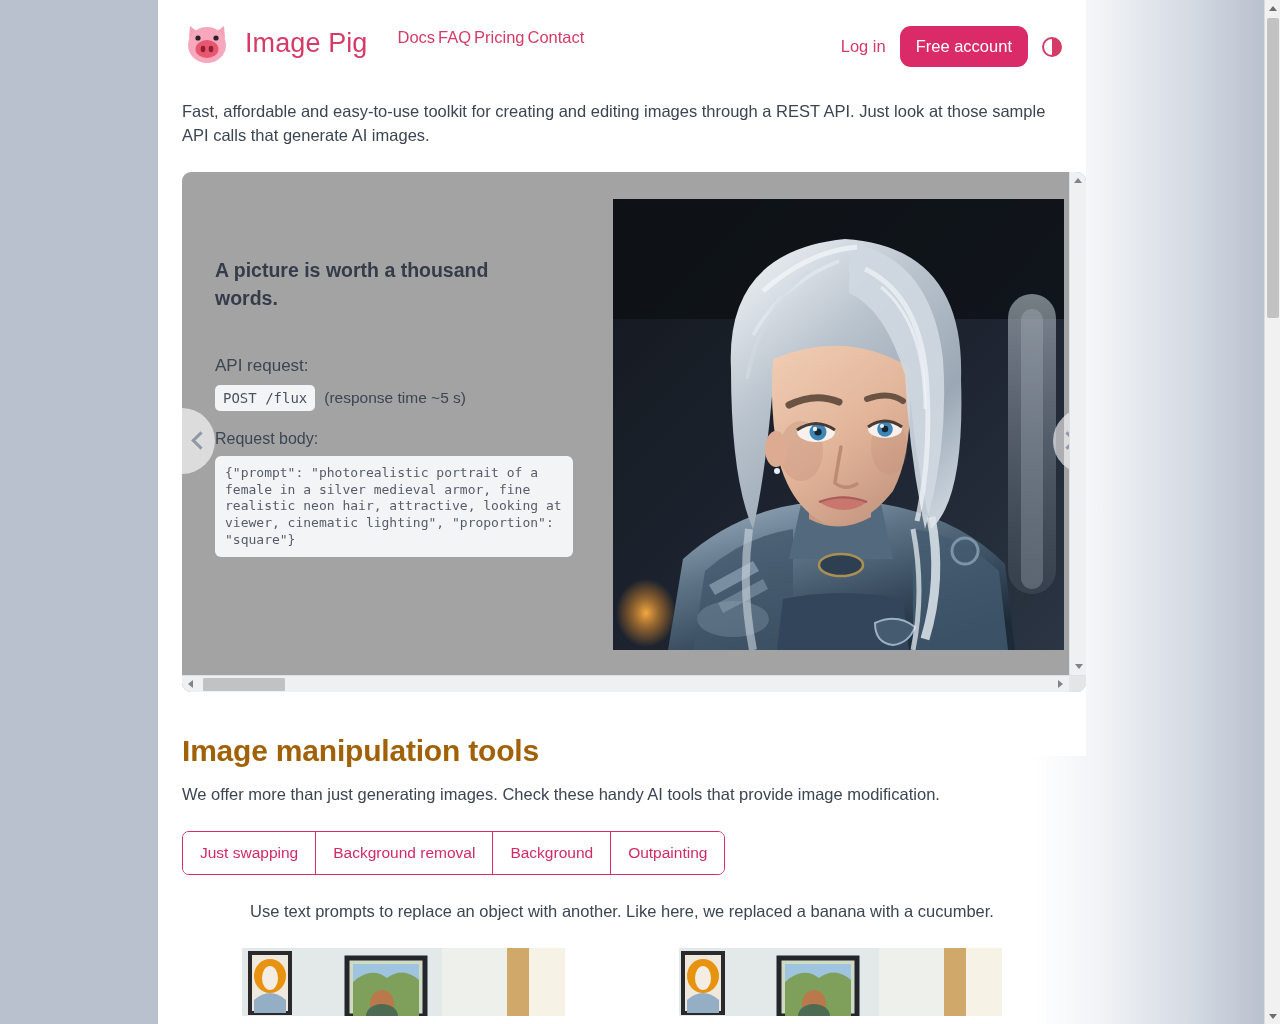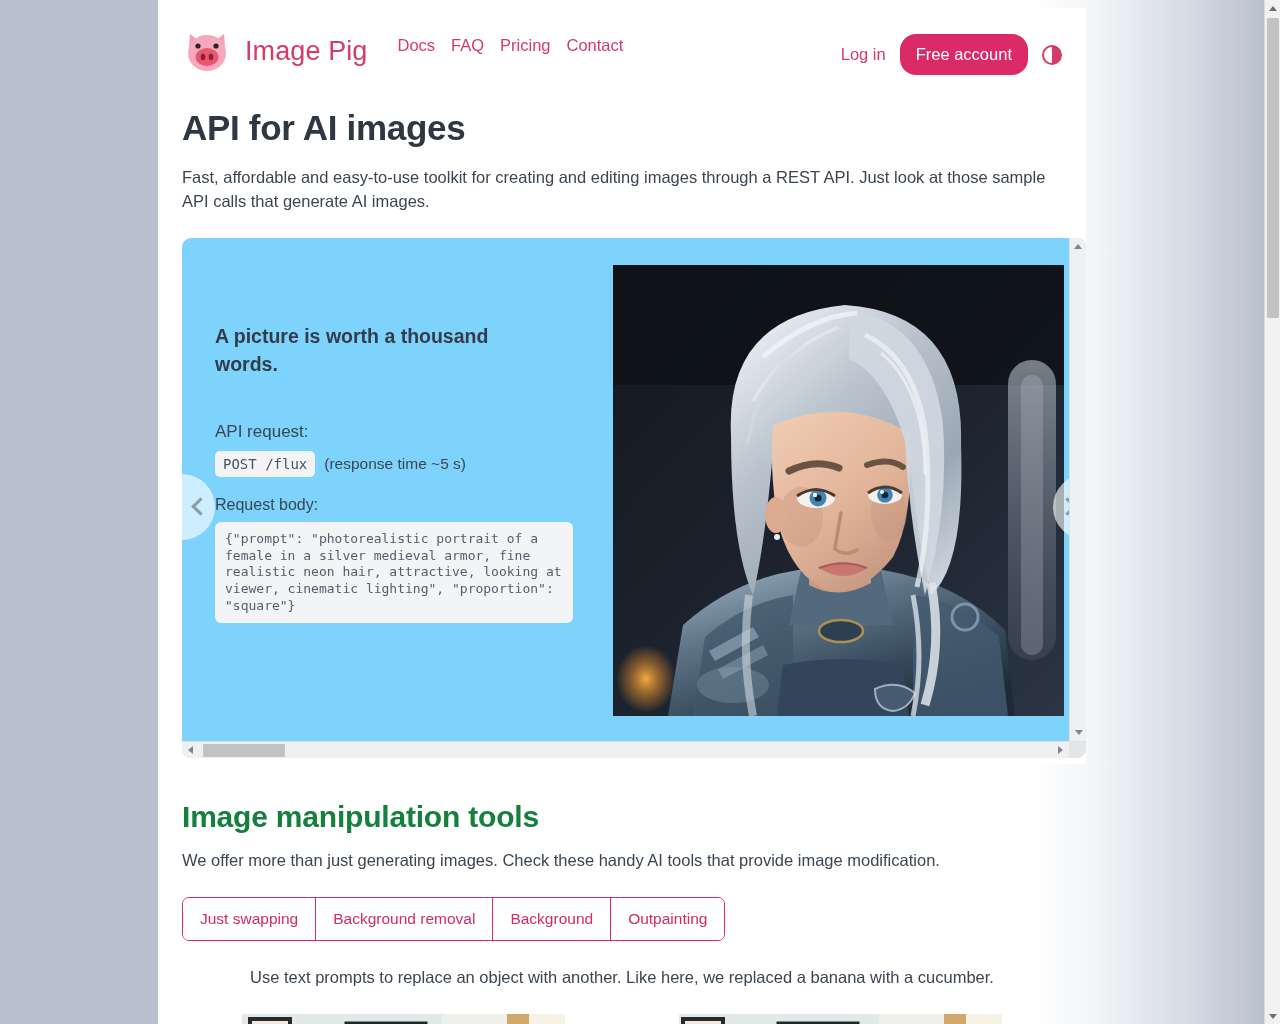--- a/index.html
+++ b/index.html
@@ -24,21 +24,21 @@
   #page-bg {
     position: absolute;
     left: 158px; top: 0;
     width: 1106px; height: 1024px;
     background: linear-gradient(90deg,
        #ffffff 0%, #ffffff 79%,
        #f2f4f7 85%, #d6dbe4 93%, #b9c1ce 100%);
   }
   #content {
     position: absolute;
-    left: 158px; top: 8px;
+    left: 158px; top: 0;
     width: 928px; height: 756px;
     background: #ffffff;
   }
 
   
   .header {
     position: relative;
     height: 100px;
     padding: 0 24px;
     display: flex;
@@ -57,21 +57,21 @@
   }
   .brand-name {
     font-size: 27px;
     color: #d63b67;
     font-weight: 400;
     letter-spacing: .1px;
     white-space: nowrap;
   }
   .nav {
     display: flex;
-    gap: 16px;
+    gap: 3px;
     margin: 28px 0 0 30px;
   }
   .nav a {
     color: #d63b67;
     font-size: 16.5px;
     text-decoration: none;
     white-space: nowrap;
   }
   .header-right {
     margin: 26px 0 0 auto;
@@ -83,21 +83,21 @@
     color: #d63b67;
     font-size: 16.5px;
     text-decoration: none;
     white-space: nowrap;
   }
   .btn-primary {
     background: #da2a68;
     color: #fff;
     font-size: 16.5px;
     border: none;
-    border-radius: 16px;
+    border-radius: 11px;
     padding: 11px 16px;
     cursor: pointer;
     font-family: inherit;
     white-space: nowrap;
   }
   .mode-toggle {
     width: 20px; height: 20px;
     border-radius: 50%;
     border: 2px solid #d63b67;
     background: linear-gradient(90deg, #ffffff 0 50%, #d63b67 50% 100%);
@@ -120,21 +120,21 @@
     line-height: 1.45;
     max-width: 890px;
   }
 
   
   .carousel-wrap {
     position: relative;
     margin: 24px 22px 0 24px;
     width: 904px;
     height: 520px;
-    background: #7dd3fc;
+    background: #a3a3a3;
     border-radius: 9px;
     overflow: hidden;
   }
   .carousel-inner {
     position: absolute;
     left: 0; top: 0;
     width: 884px; height: 498px;
     display: flex;
   }
   .slide-text {
@@ -279,21 +279,21 @@
     position: absolute;
     right: 0; top: 0;
     width: 17px; height: 17px;
     background: #e4e5e7;
   }
 
   
   .tools { padding: 0 24px; margin-top: 42px; }
   h2.section-title {
     font-size: 30px;
-    color: #15803d;
+    color: #a16207;
     font-weight: bold;
     letter-spacing: -.2px;
   }
   .section-lede {
     margin-top: 17px;
     font-size: 16.5px;
     color: #3c4552;
   }
   .tab-row {
     margin-top: 27px;
@@ -398,21 +398,20 @@
       </nav>
 
       <div class="header-right">
         <a href="#" class="login-link">Log in</a>
         <button class="btn-primary">Free account</button>
         <span class="mode-toggle"></span>
       </div>
     </div>
 
     <div class="hero">
-      <h1 class="page-title">API for AI images</h1>
       <p class="lede">Fast, affordable and easy-to-use toolkit for creating and editing images through a REST API. Just look at those sample API calls that generate AI images.</p>
     </div>
 
     <div class="carousel-wrap">
 
       <div class="carousel-inner">
 
         <div class="slide-text">
           <div class="slide-head">A picture is worth a thousand words.</div>
 

